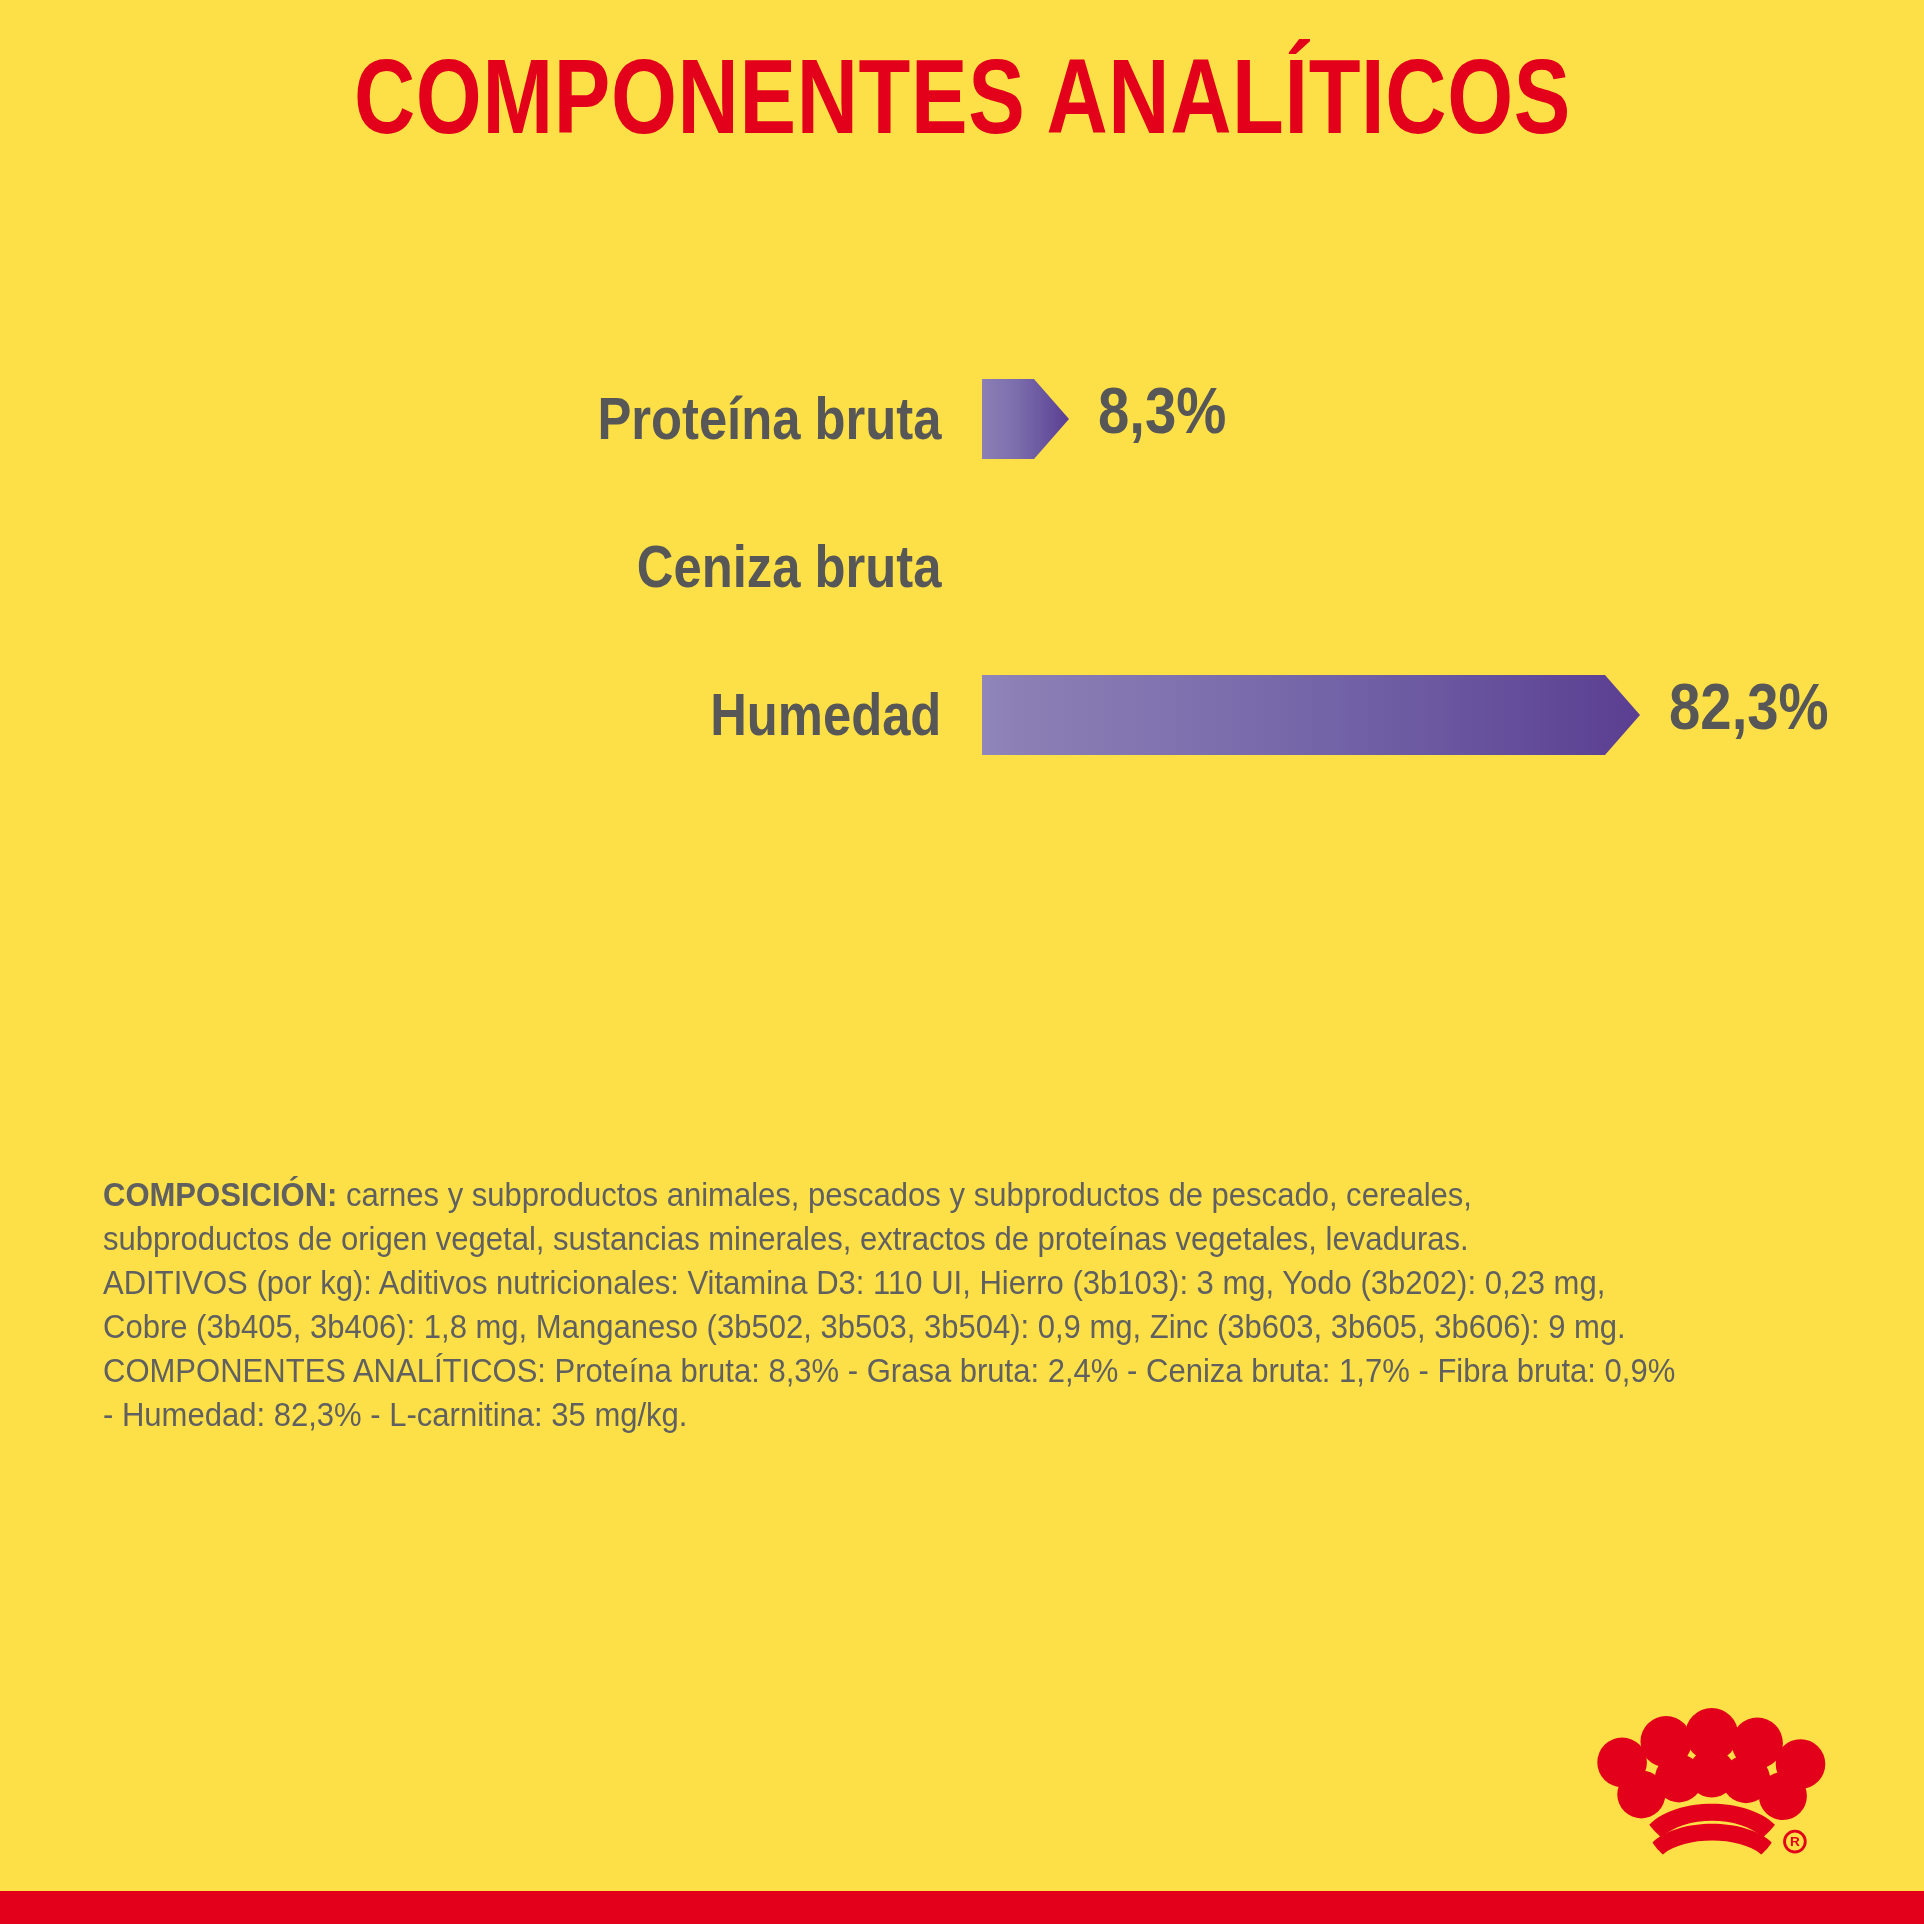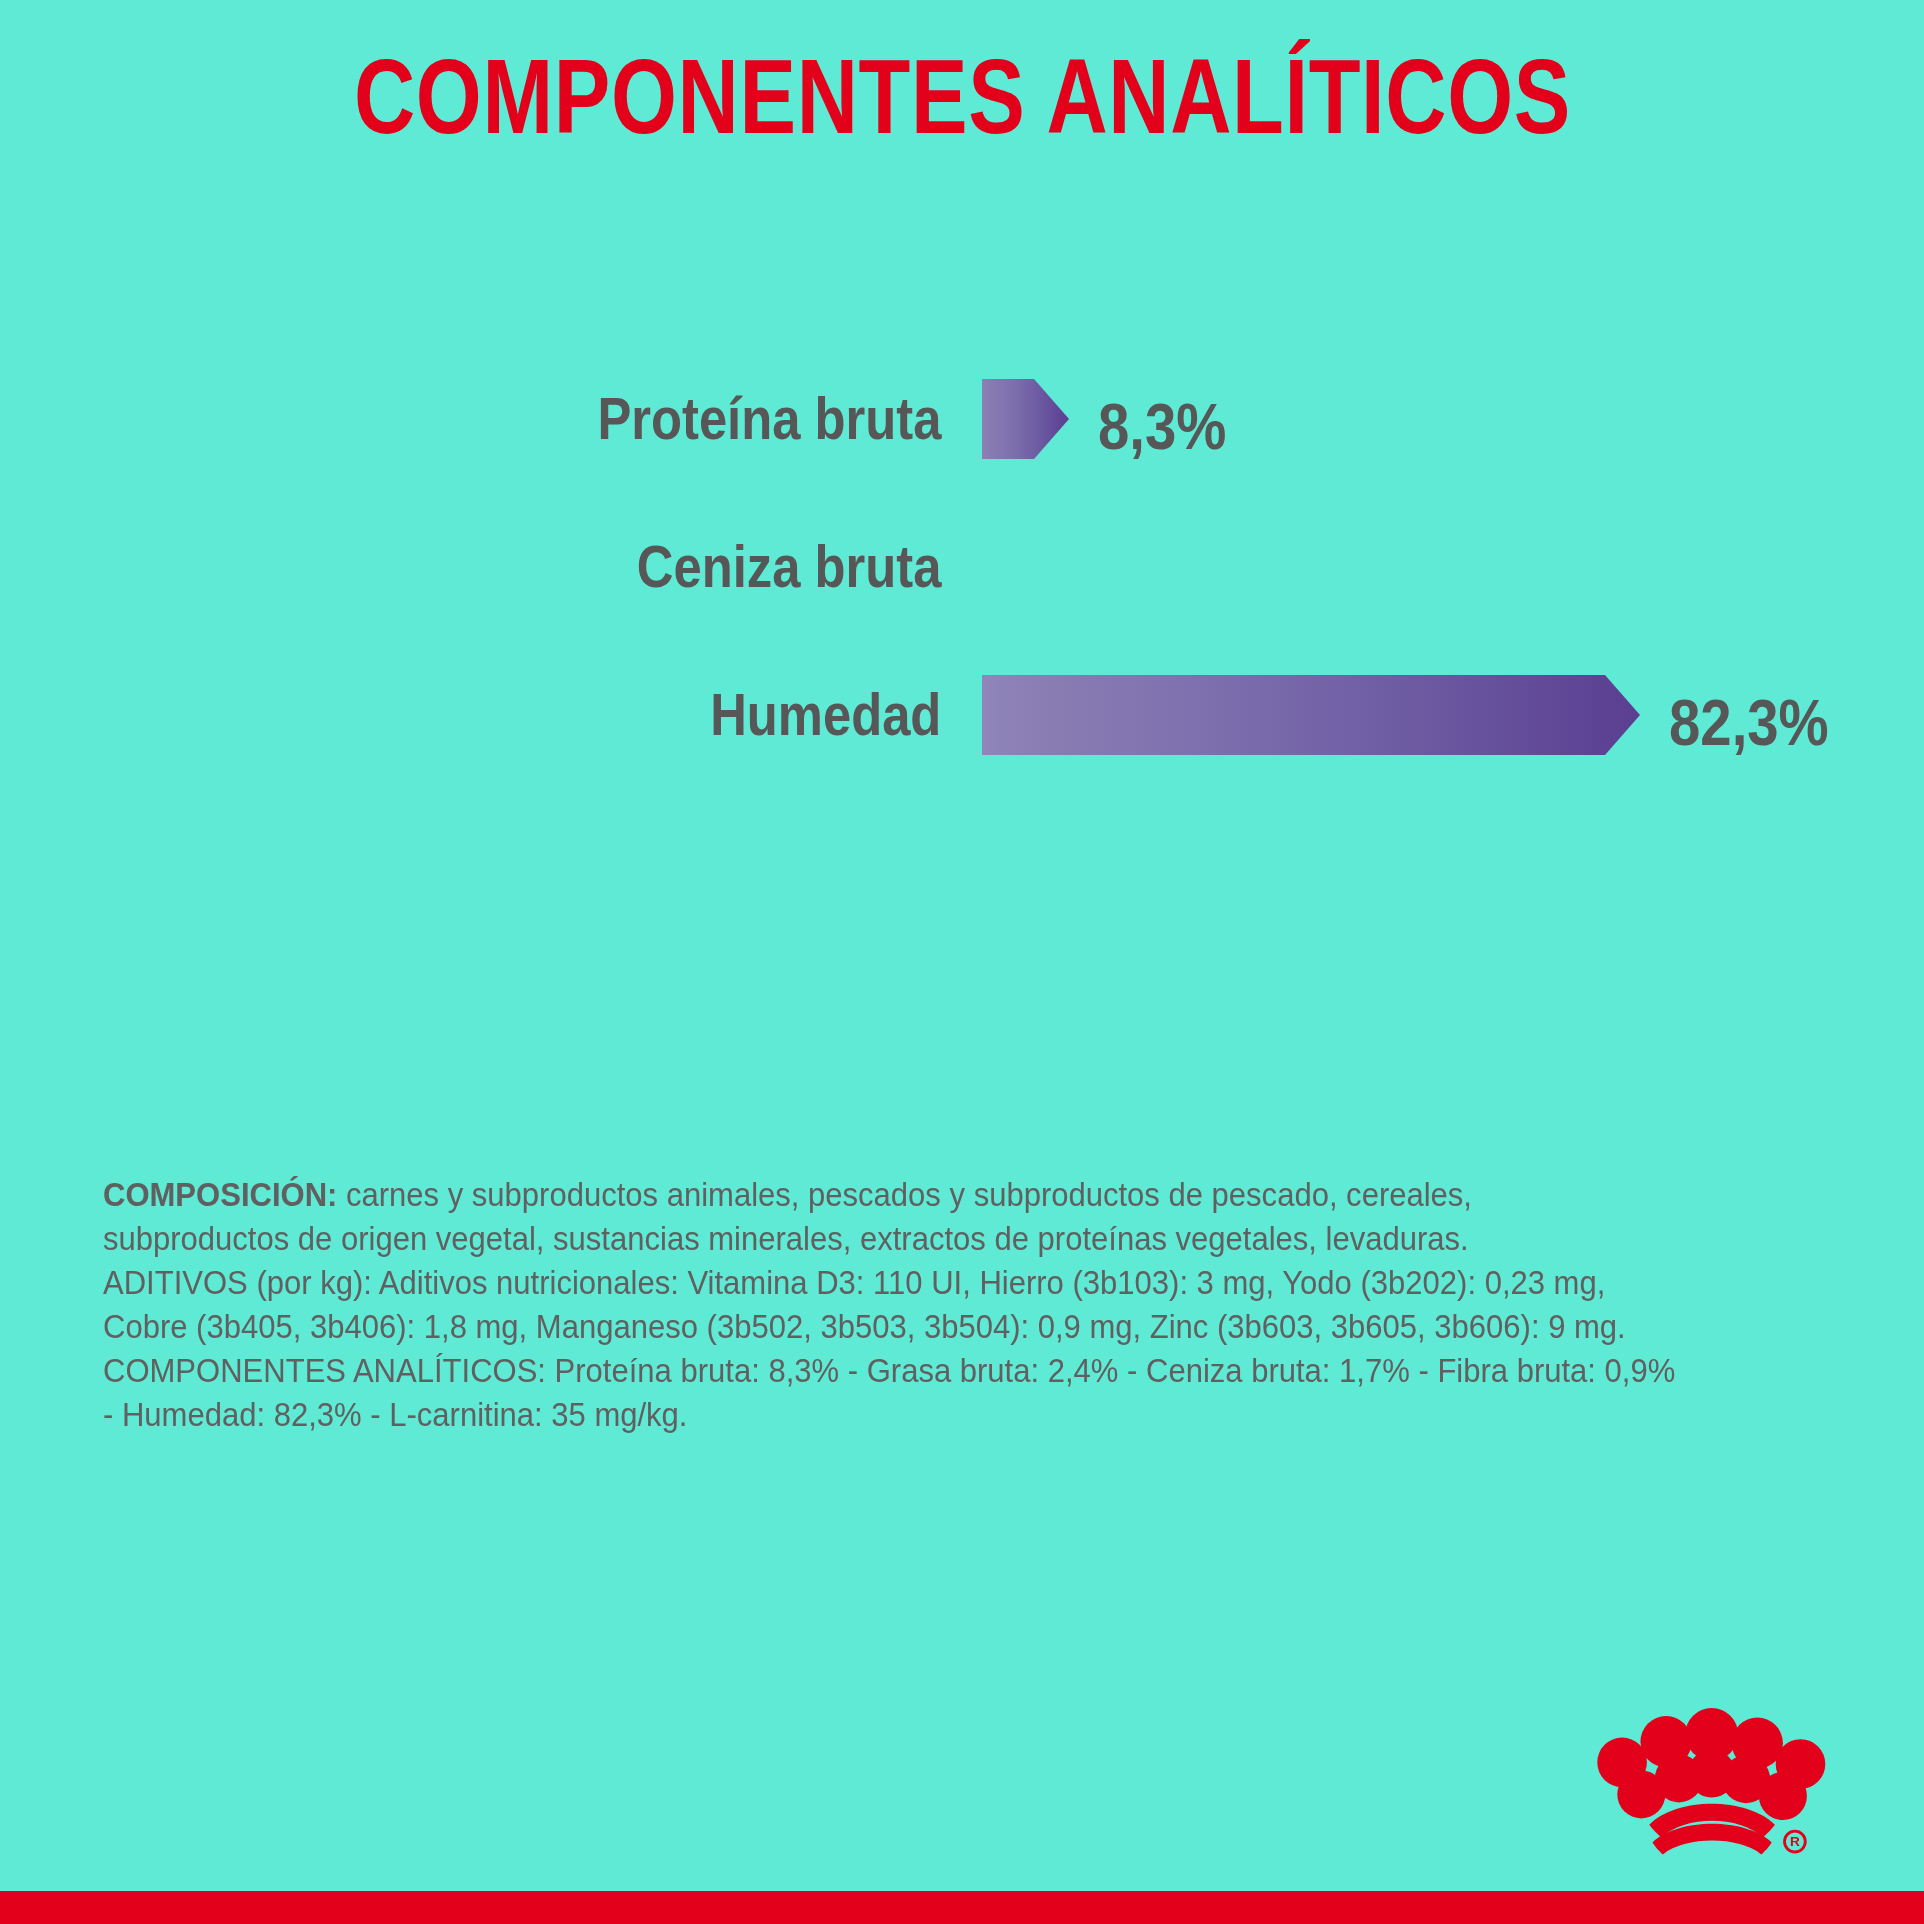--- a/index.html
+++ b/index.html
@@ -4,21 +4,21 @@
 <style>
   html, body {
     margin: 0;
     padding: 0;
     background: #ffffff;
   }
   .page {
     position: relative;
     width: 1925px;
     height: 1925px;
-    background: #5eead4;
+    background: #fde047;
     font-family: "Liberation Sans", sans-serif;
     overflow: hidden;
   }
 
   
   .title {
     position: absolute;
     left: 0;
     top: 38px;
     width: 1925px;
@@ -58,21 +58,21 @@
     font-size: 59px;
     line-height: 1;
     transform: scaleX(0.86);
     transform-origin: 100% 50%;
     white-space: nowrap;
   }
   .bar-wrap {
     position: relative;
     height: 80px;
     display: flex;
-    align-items: flex-end;
+    align-items: flex-start;
     padding-left: 20px;
   }
   .bar {
     position: relative;
     height: 80px;
     background: linear-gradient(to right, #9086BB 0%, #8B7FB5 6%, #7A6CAC 40%, #6A57A0 70%, #5B3E91 100%);
     -webkit-clip-path: polygon(0 0, calc(100% - 35px) 0, 100% 50%, calc(100% - 35px) 100%, 0 100%);
     clip-path: polygon(0 0, calc(100% - 35px) 0, 100% 50%, calc(100% - 35px) 100%, 0 100%);
   }
   .bar.small {

